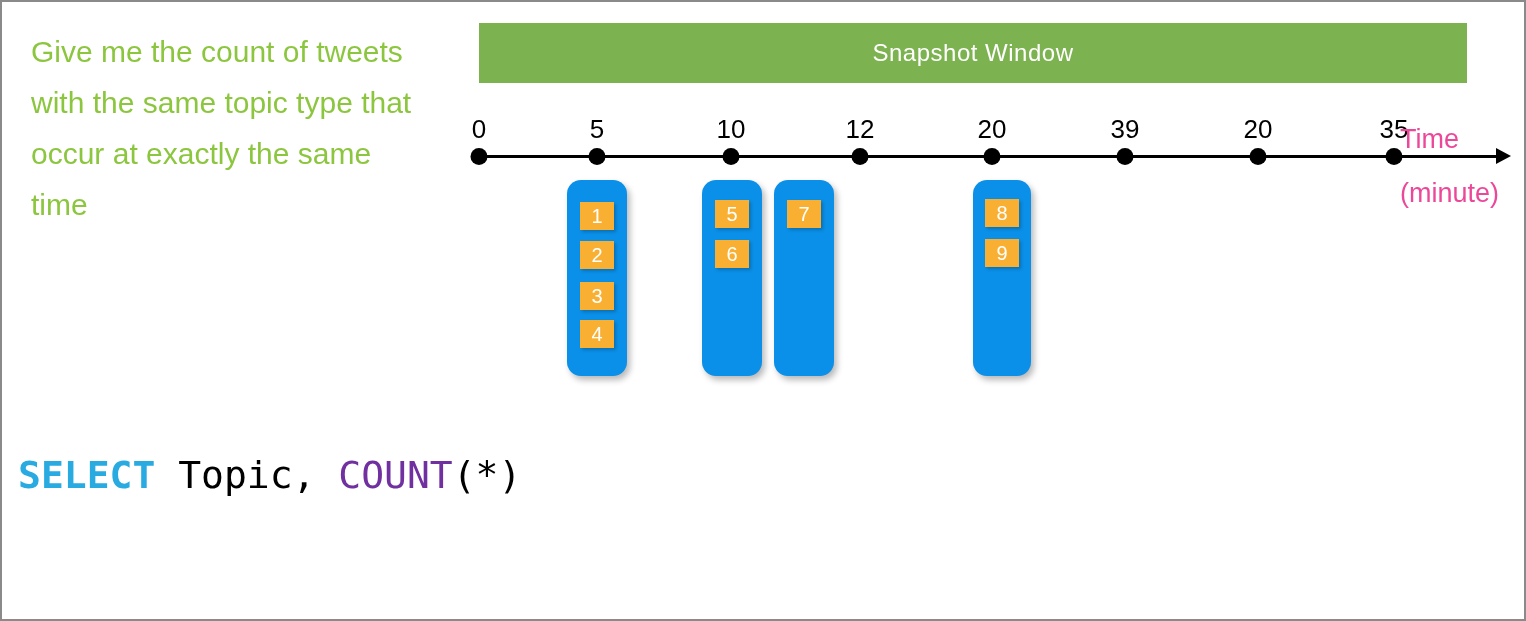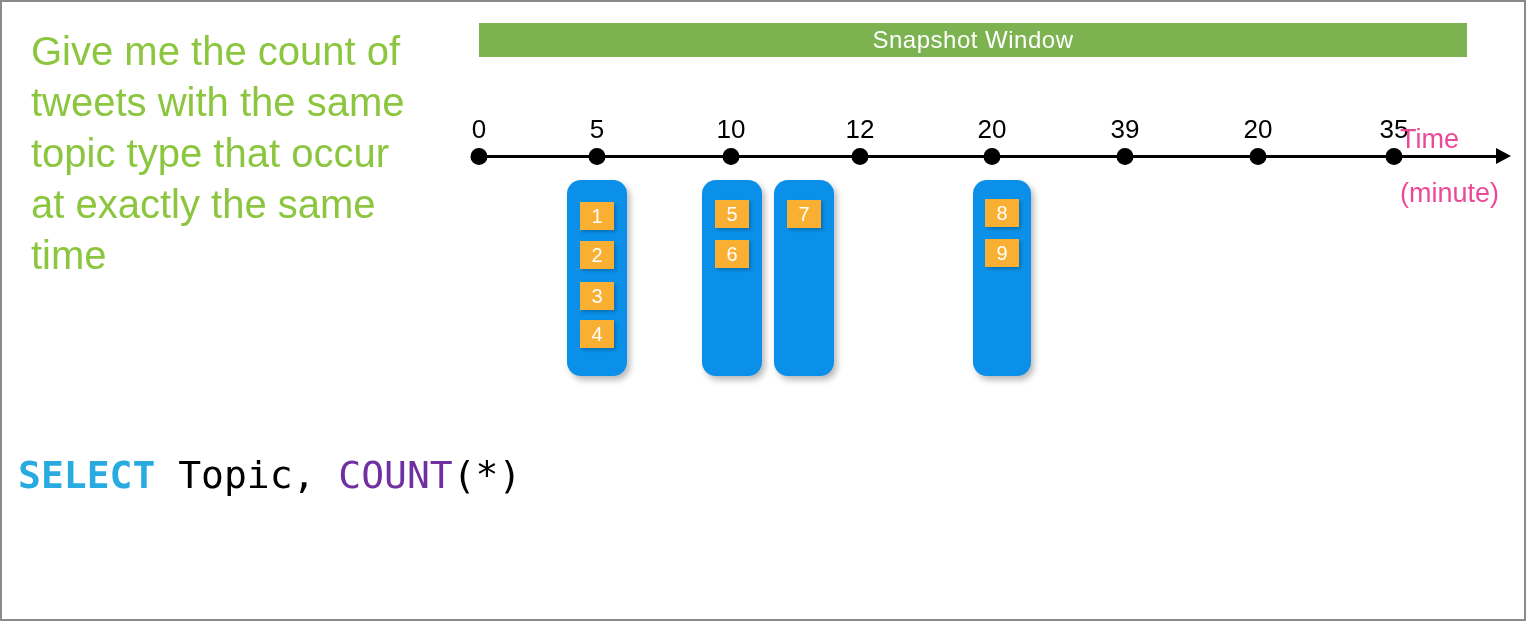--- a/index.html
+++ b/index.html
@@ -9,27 +9,27 @@
     box-sizing:border-box;
     background:#fff;
     border:2px solid #8a8a8a;
     overflow:hidden;
     font-family:"Liberation Sans", sans-serif;
   }
   
   .query-text{
     position:absolute;
     left:29px;top:24px;width:402px;
-    font-size:40px;line-height:51px;
+    font-size:30px;line-height:51px;
     color:var(--query-green);
   }
   
   .banner{
     position:absolute;
-    left:477px;top:21px;width:988px;height:34px;
+    left:477px;top:21px;width:988px;height:60px;
     background:var(--banner-green);
     display:flex;align-items:center;justify-content:center;
   }
   .banner-label{
     color:#fff;font-size:24px;font-weight:300;letter-spacing:.5px;
   }
   
   .axis-line{
     position:absolute;
     left:477px;top:153px;width:1021px;height:3px;

